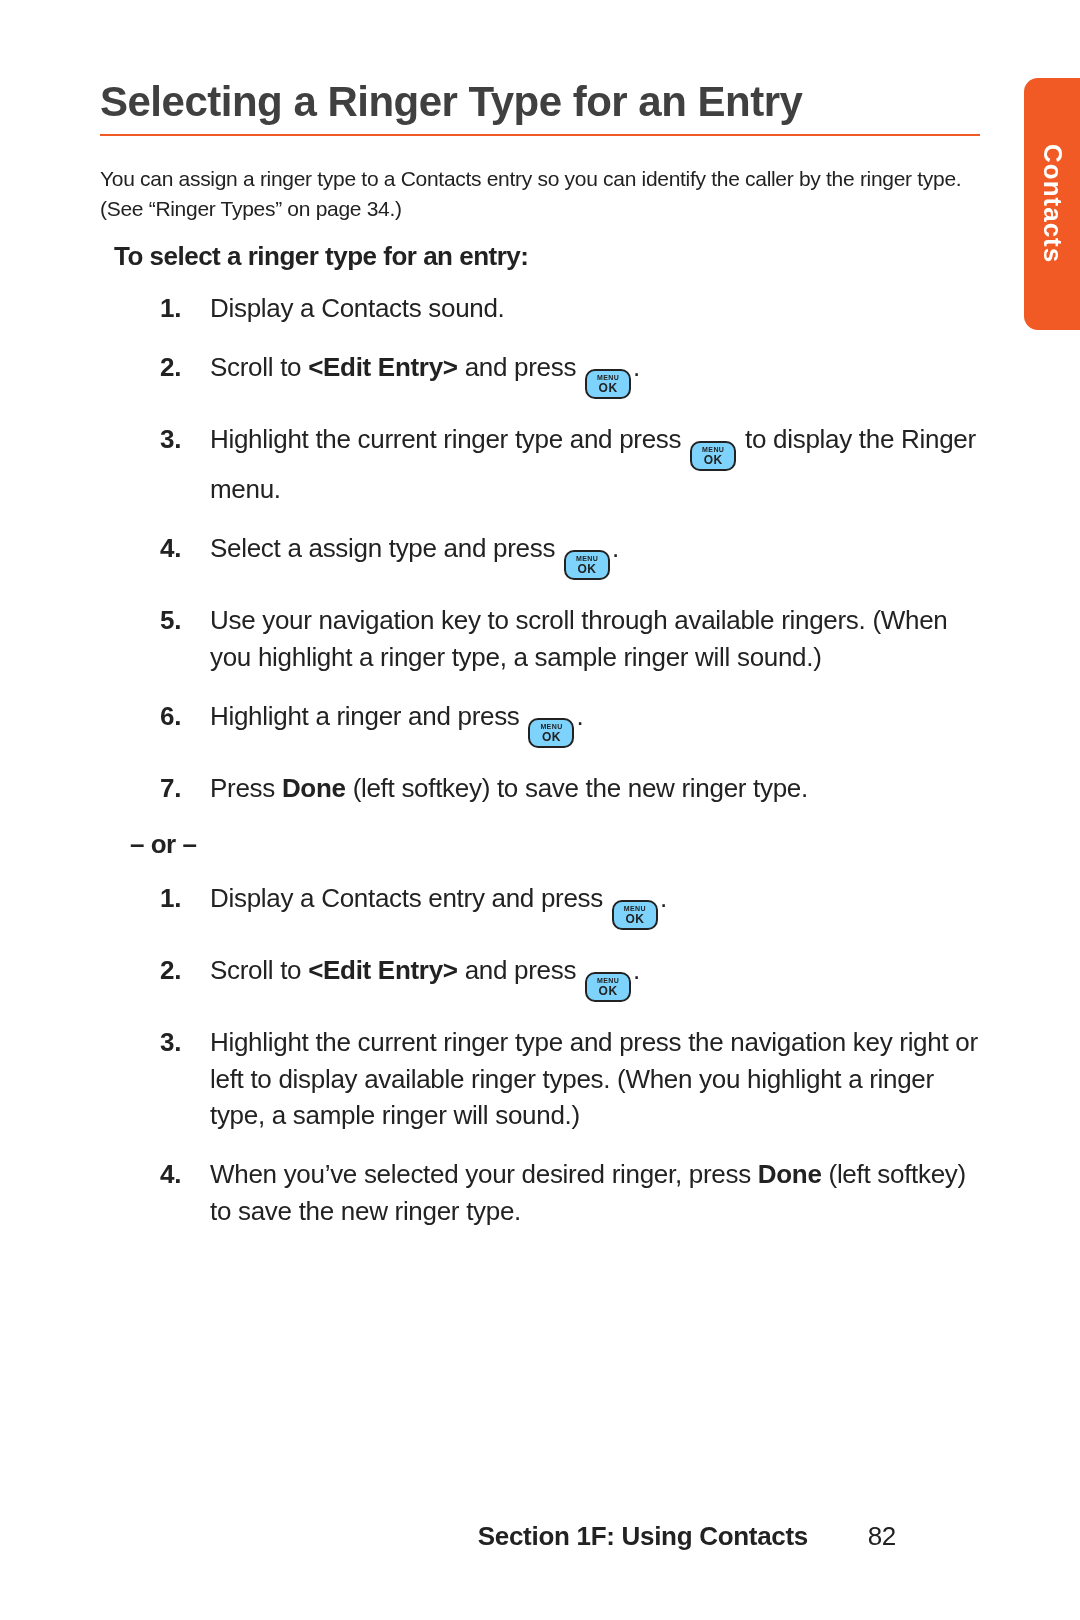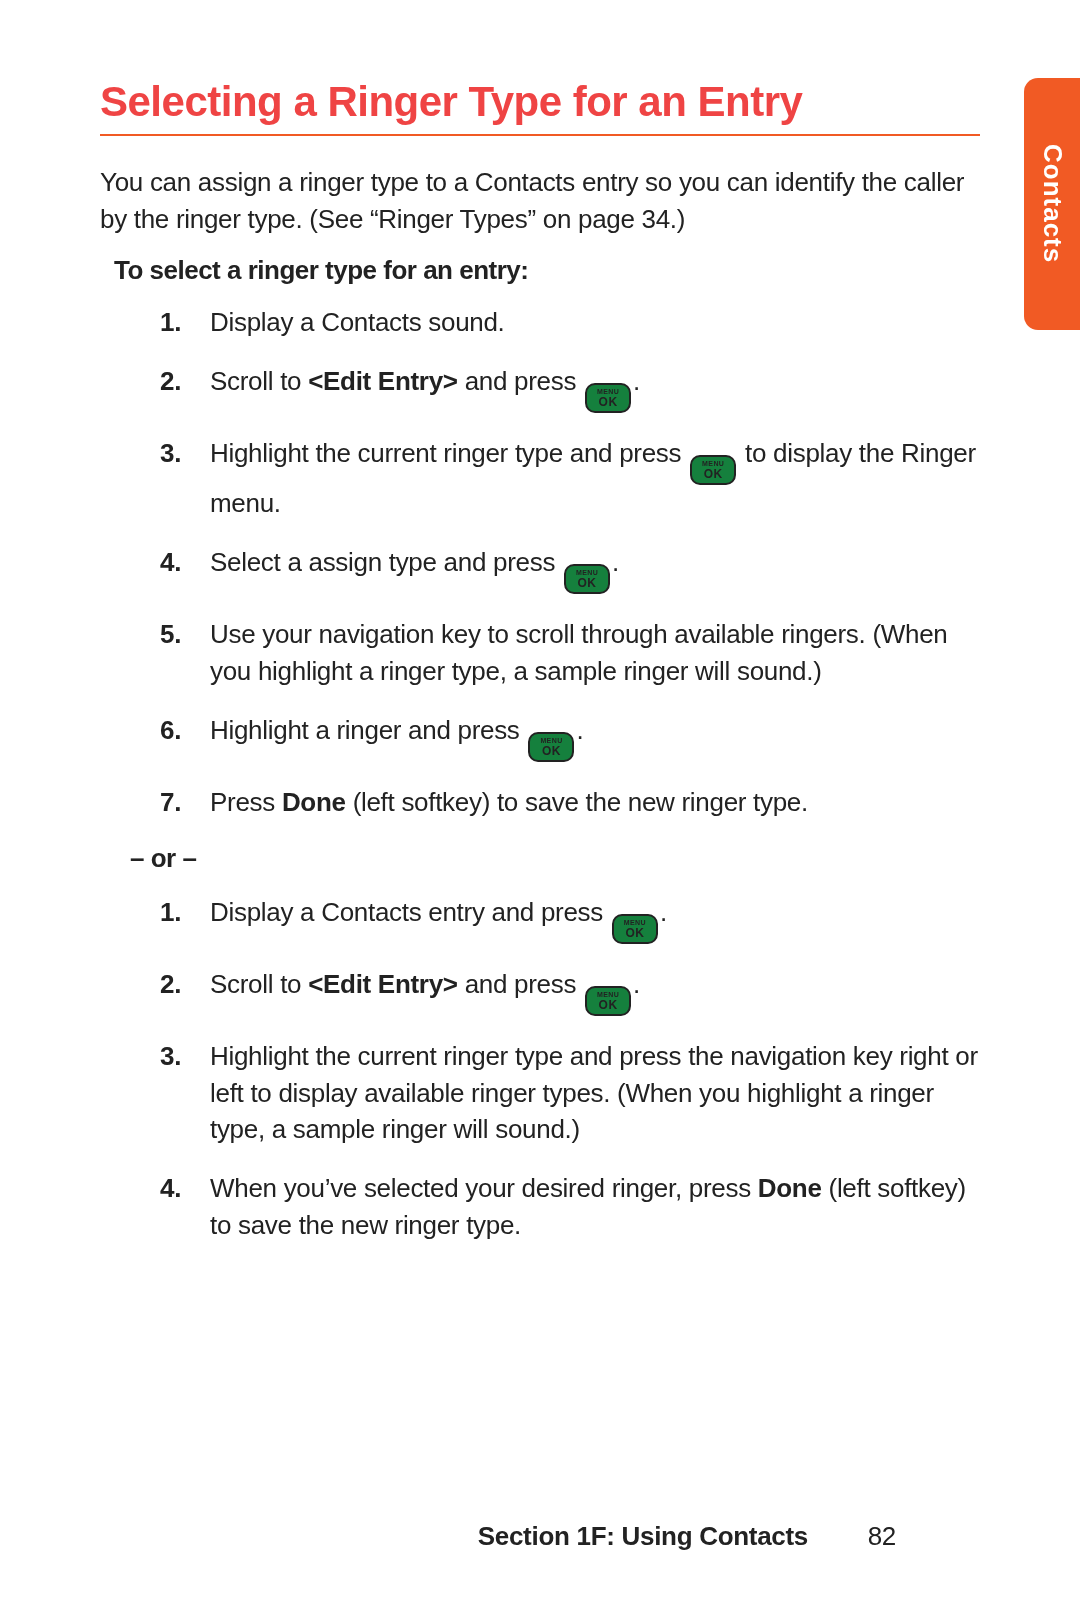--- a/index.html
+++ b/index.html
@@ -34,31 +34,31 @@
   }
   .side-tab .label {
     writing-mode: vertical-rl;
     text-orientation: mixed;
     color: #fff;
     font-weight: 700;
     font-size: 26px;
     letter-spacing: 1px;
   }
   h1.title {
-    color: #ef4444;
+    color: #404040;
     font-size: 42px;
     font-weight: 700;
     letter-spacing: -0.5px;
     margin: 0 0 10px 0;
     padding-bottom: 8px;
     border-bottom: 2px solid #f15a24;
     line-height: 1.15;
   }
   p.intro {
-    font-size: 26px;
+    font-size: 21px;
     line-height: 1.4;
     letter-spacing: -0.3px;
     margin: 28px 0 18px 0;
   }
   .subhead {
     font-size: 26px;
     font-weight: 700;
     letter-spacing: -0.5px;
     margin: 10px 0 18px 14px;
   }
@@ -98,21 +98,21 @@
     align-items: center;
     justify-content: center;
     width: 46px;
     height: 30px;
     border: 2px solid #222;
     border-radius: 10px;
     padding: 0;
     line-height: 1;
     vertical-align: -4px;
     margin: 0 2px;
-    background: #15803d;
+    background: #7dd3fc;
   }
   .menu-ok-key .k-menu {
     font-size: 7px;
     font-weight: 700;
     letter-spacing: 0.4px;
     line-height: 1;
   }
   .menu-ok-key .k-ok {
     font-size: 12px;
     font-weight: 700;

